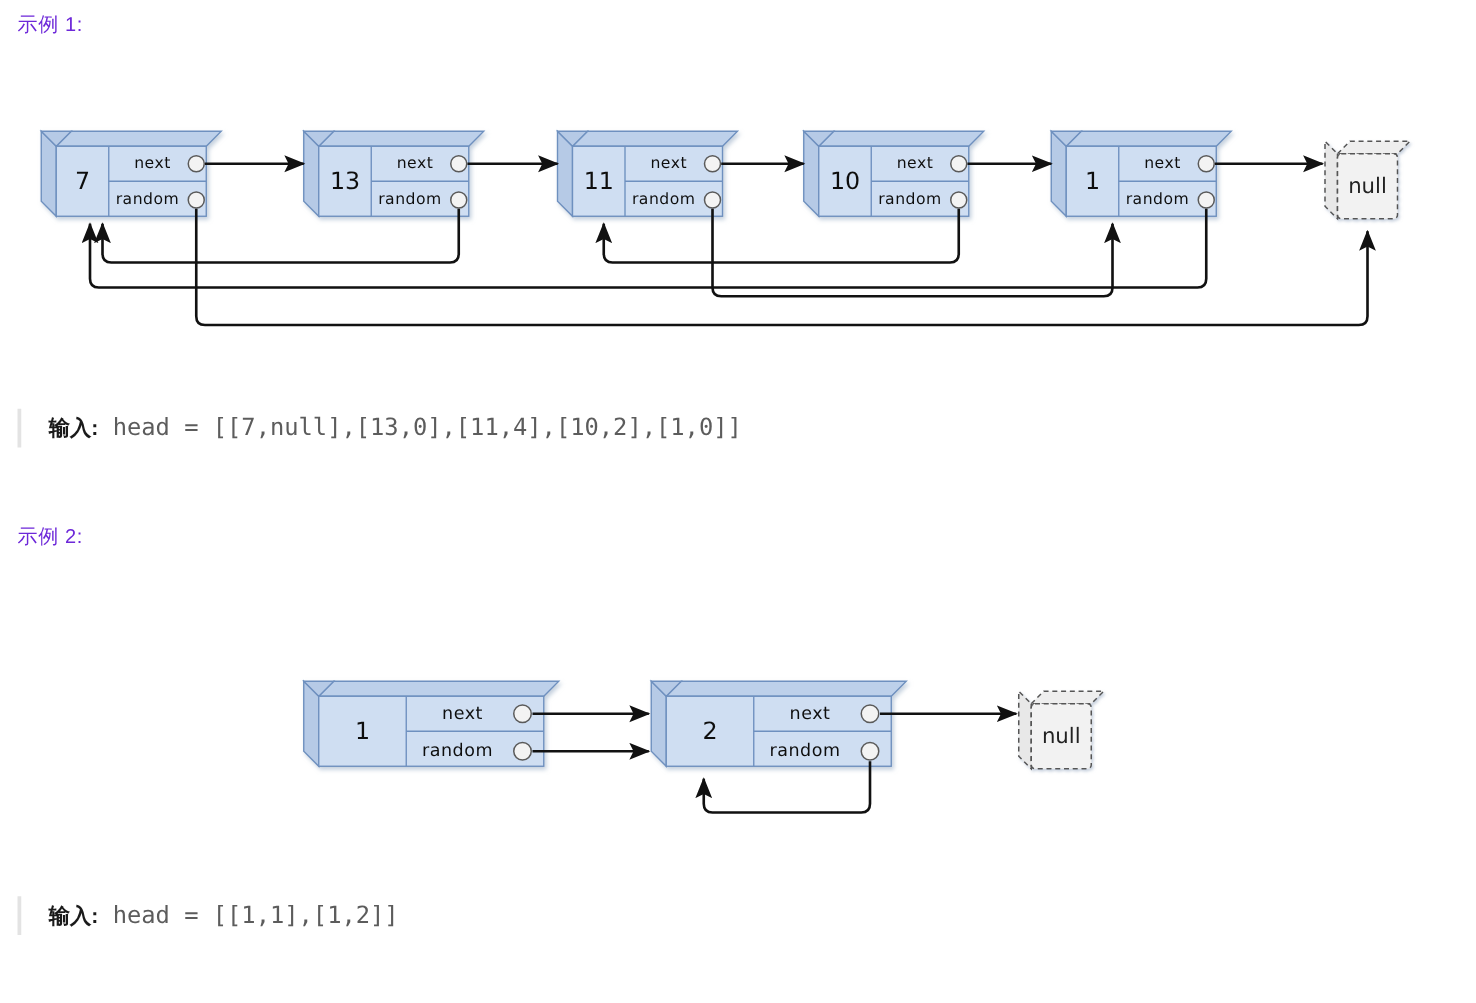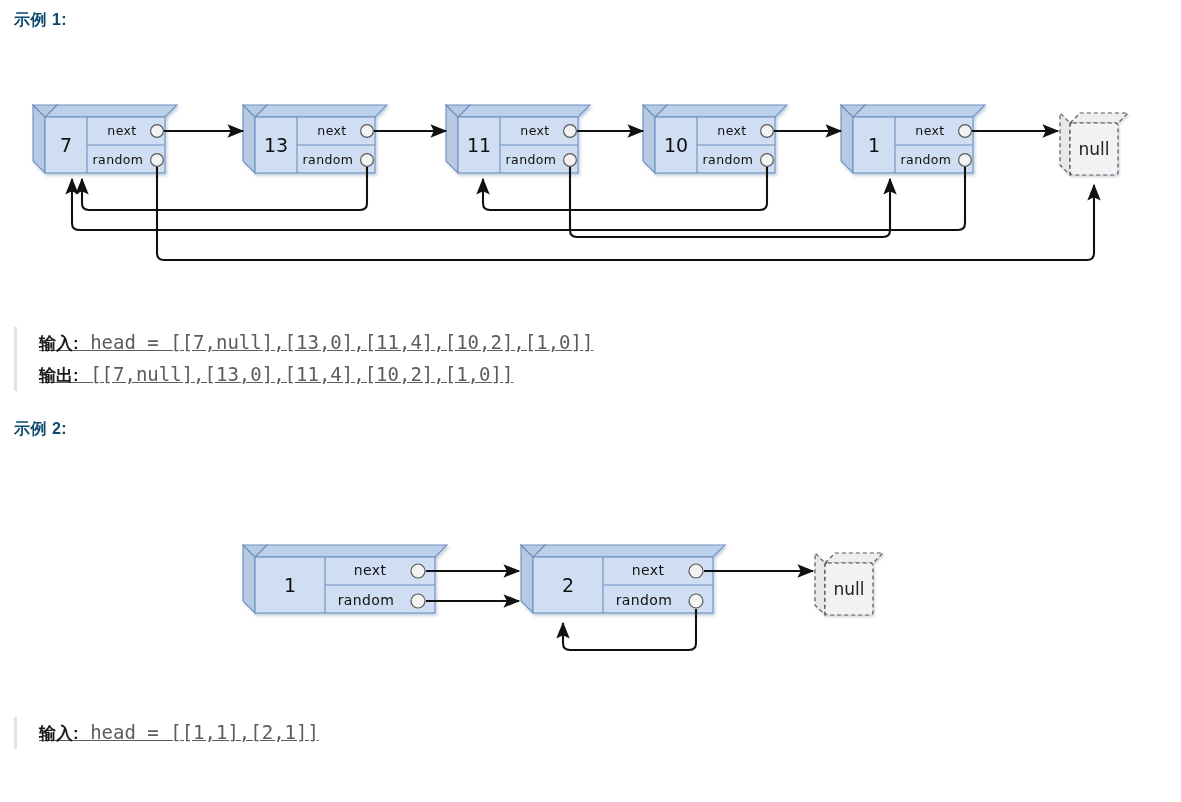--- a/index.html
+++ b/index.html
@@ -8,39 +8,38 @@
     width: 1181px; height: 802px;
     background: #ffffff;
     font-family: "Liberation Sans", sans-serif;
     overflow: hidden;
   }
   .page { position: relative; width: 1181px; height: 802px; }
 
   .example-heading {
     position: absolute;
     font-size: 16px;
-    font-weight: bold;
-    color: #0c4a6e;
+    font-weight: normal;
+    color: #6d28d9;
     letter-spacing: .5px;
     white-space: nowrap;
   }
 
   
   .io-block {
     position: absolute;
     border-left: 3px solid #e3e3e3;
     padding-left: 22px;
   }
   .io-line {
     font-size: 19px;
     line-height: 30px;
     white-space: nowrap;
     color: #5c5c5c;
     font-family: "DejaVu Sans Mono", monospace;
-    text-decoration: underline;
   }
   .io-label {
     font-family: "Liberation Sans", sans-serif;
     font-weight: bold;
     color: #1a1a1a;
     font-size: 17px;
   }
 
   
   svg.diagram { position: absolute; display: block; overflow: visible; }
@@ -165,24 +164,20 @@
       <path d="M767,72 L767,108 Q767,115 760,115 L490,115 Q483,115 483,108 L483,84" marker-end="url(#ah1)"></path>
 
       <path d="M965,72 L965,128 Q965,135 958,135 L79,135 Q72,135 72,128 L72,84" marker-end="url(#ah1)"></path>
     </g>
   </svg>
 
   <div class="io-block" style="left:14px; top:327px;">
     <div class="io-line">
       <span class="io-label">输入:</span>
       <span>head = [[7,null],[13,0],[11,4],[10,2],[1,0]]</span>
-    </div>
-    <div class="io-line">
-      <span class="io-label">输出:</span>
-      <span>[[7,null],[13,0],[11,4],[10,2],[1,0]]</span>
     </div>
   </div>
 
   <div class="example-heading" style="left:14px; top:419px;">示例 2:</div>
 
   <svg class="diagram" style="left:0px; top:535px; width:1181px; height:140px;" viewBox="0 0 1181 140" width="1181" height="140">
     <defs>
       <marker id="ah2" markerWidth="9" markerHeight="9" refX="7.4" refY="3.2" orient="auto" markerUnits="strokeWidth">
         <path d="M0,0 L8,3.2 L0,6.4 L1.6,3.2 Z" fill="#111111"></path>
       </marker>
@@ -237,17 +232,17 @@
 
       <path d="M704,36 L813,36" marker-end="url(#ah2)"></path>
 
       <path d="M696,74 L696,108 Q696,115 689,115 L570,115 Q563,115 563,108 L563,88" marker-end="url(#ah2)"></path>
     </g>
   </svg>
 
   <div class="io-block" style="left:14px; top:717px;">
     <div class="io-line">
       <span class="io-label">输入:</span>
-      <span>head = [[1,1],[2,1]]</span>
+      <span>head = [[1,1],[1,2]]</span>
     </div>
   </div>
 
 </div>
 
 </body></html>

